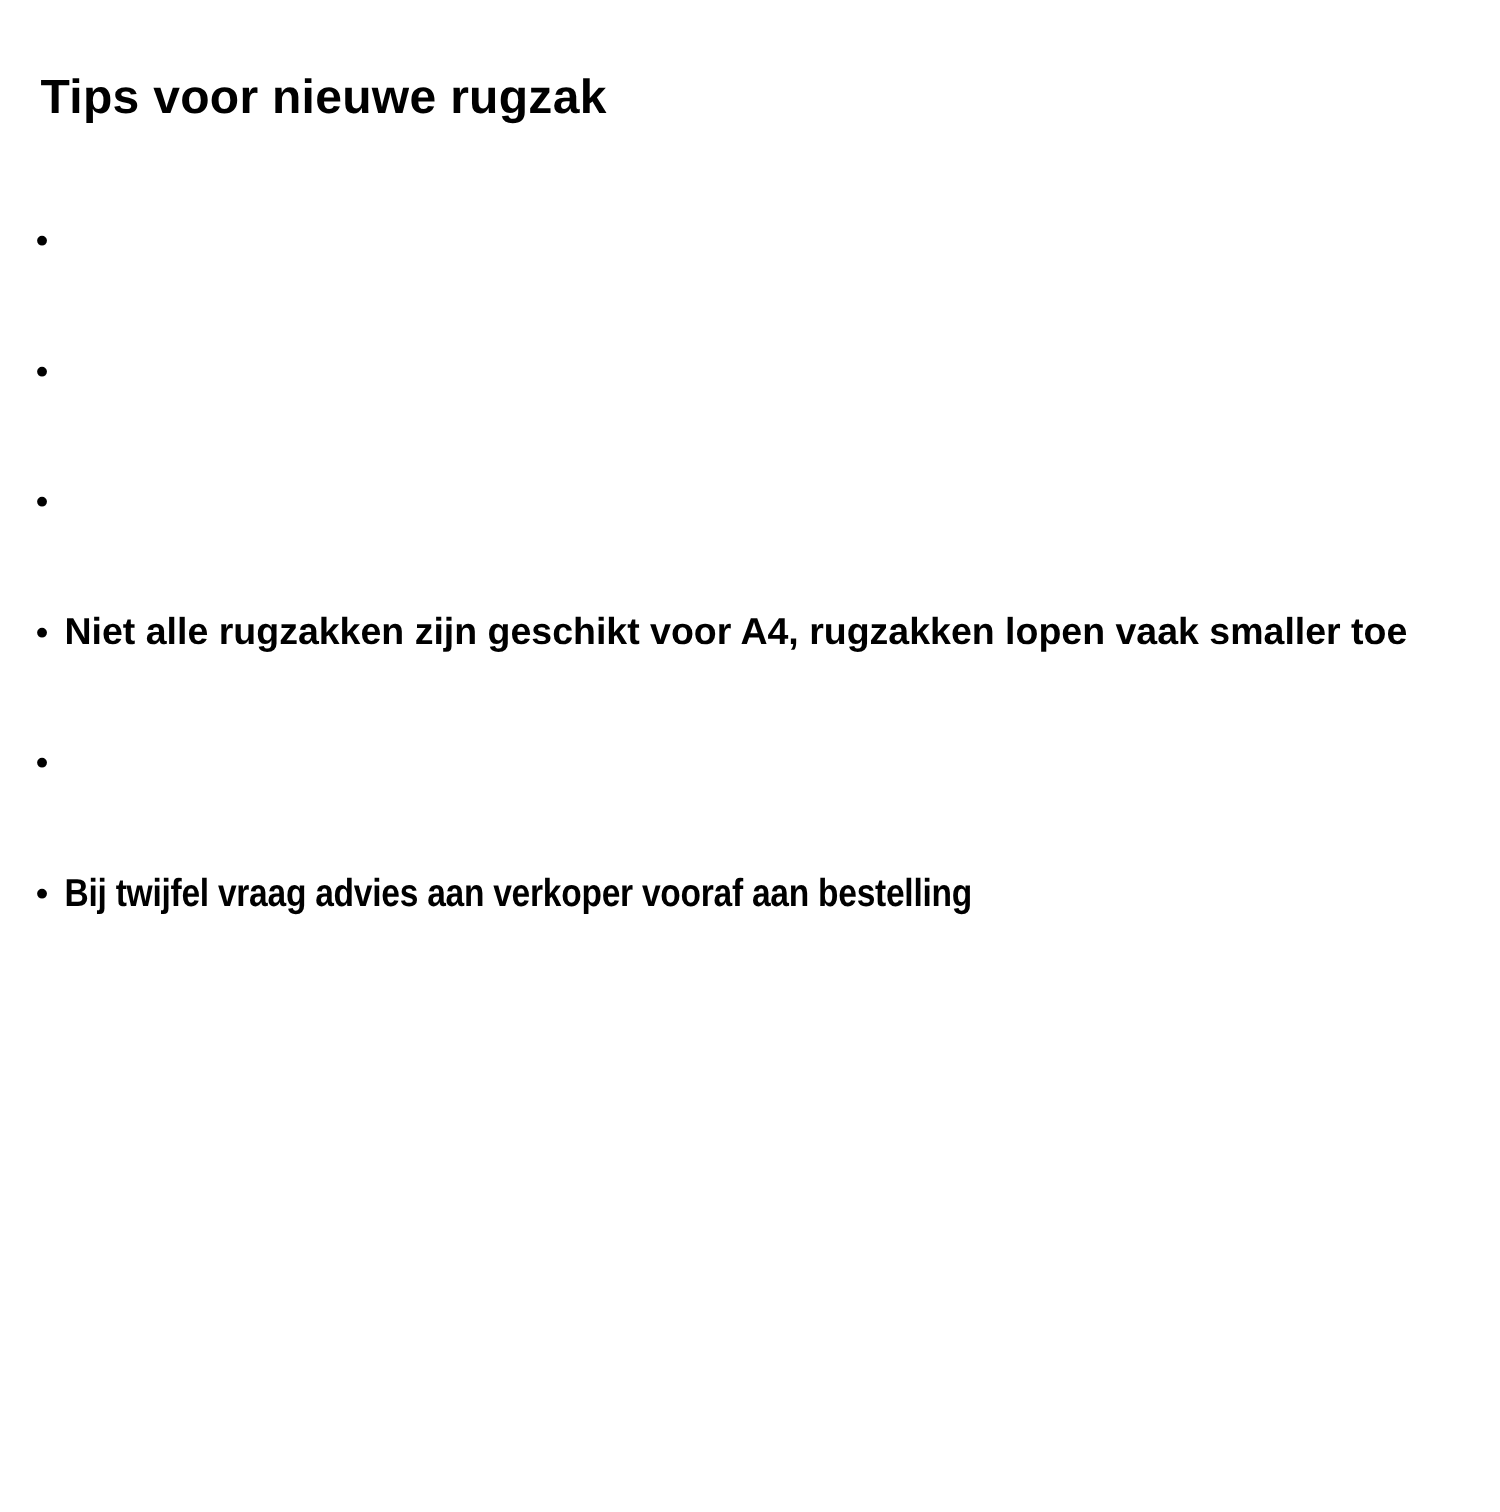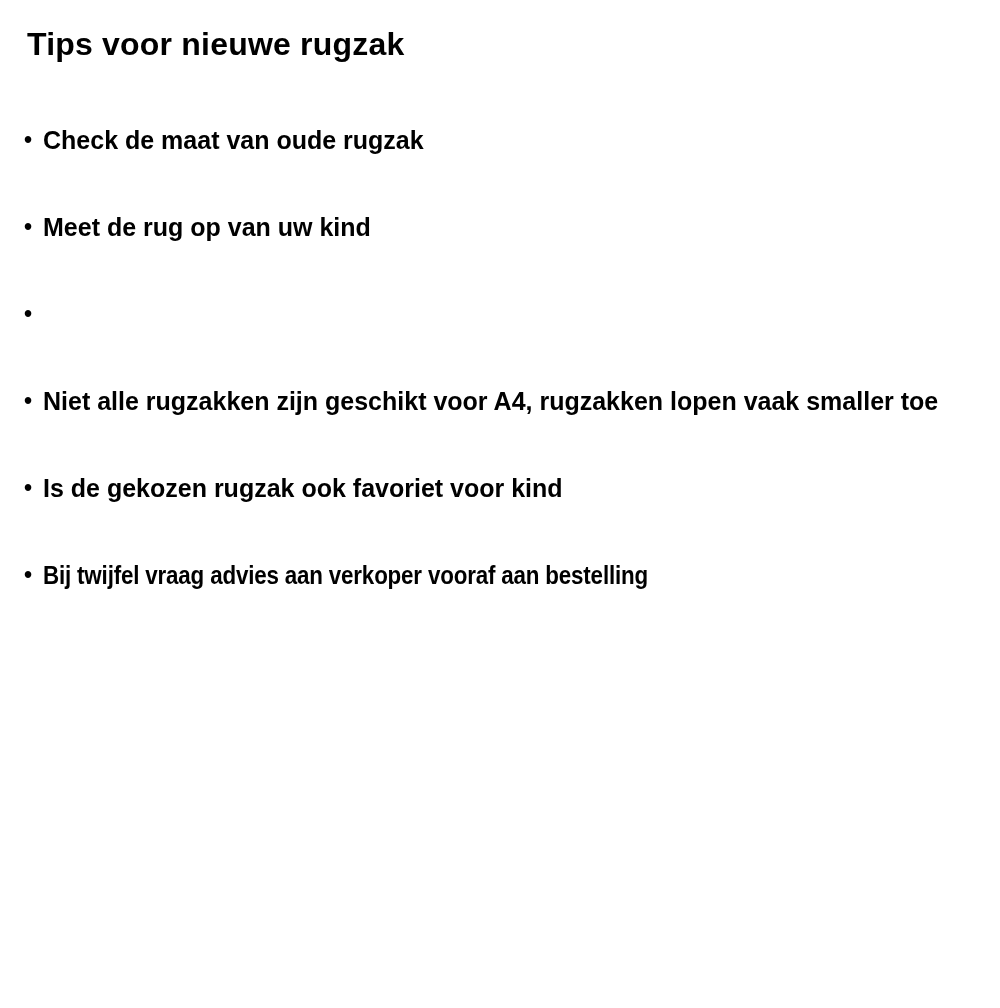--- a/index.html
+++ b/index.html
@@ -17,21 +17,21 @@
     -webkit-font-smoothing: antialiased;
   }
   .page {
     position: absolute;
     top: 0; left: 0;
     width: 1000px;
     height: 1008px;
     background: #ffffff;
   }
   .page-title {
-    margin: 26px 0 0 27px;
+    margin: 46px 0 0 27px;
     font-size: 32px;
     font-weight: 700;
     line-height: 37px;
     letter-spacing: 0.2px;
     color: #000000;
   }
   .tips-list {
     list-style: none;
     margin: 62px 0 0 24px;
     padding: 0;
@@ -68,36 +68,33 @@
 </head>
 <body>
 
 <div class="page">
 
   <h1 class="page-title">Tips voor nieuwe rugzak</h1>
 
   <ul class="tips-list">
     <li>
       <span class="bullet">•</span>
-      <span class="item-text">Check de maat van oude rugzak</span>
     </li>
     <li>
       <span class="bullet">•</span>
-      <span class="item-text">Meet de rug op van uw kind</span>
     </li>
     <li>
       <span class="bullet">•</span>
     </li>
     <li>
       <span class="bullet">•</span>
       <span class="item-text">Niet alle rugzakken zijn geschikt voor A4, rugzakken lopen vaak smaller toe</span>
     </li>
     <li>
       <span class="bullet">•</span>
-      <span class="item-text">Is de gekozen rugzak ook favoriet voor kind</span>
     </li>
     <li class="condensed">
       <span class="bullet">•</span>
       <span class="item-text">Bij twijfel vraag advies aan verkoper vooraf aan bestelling</span>
     </li>
   </ul>
 
 </div>
 
 </body></html>

